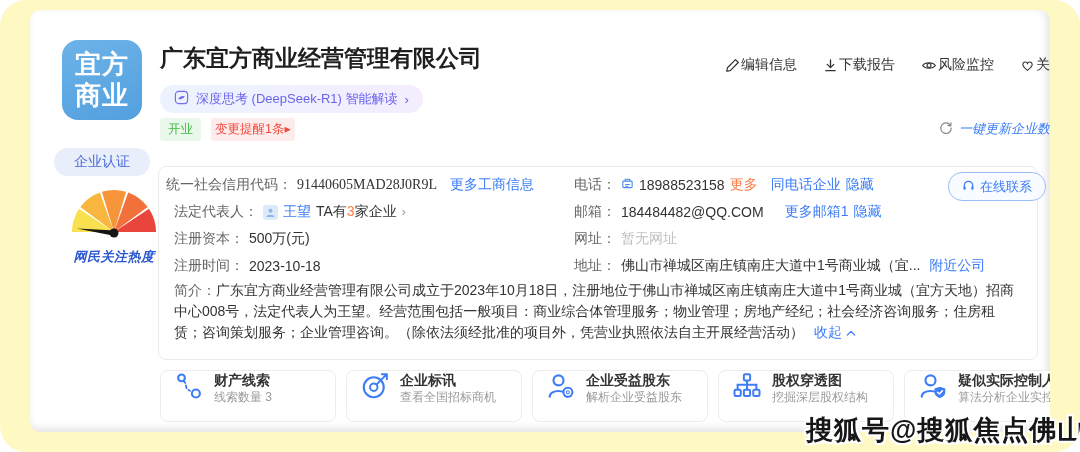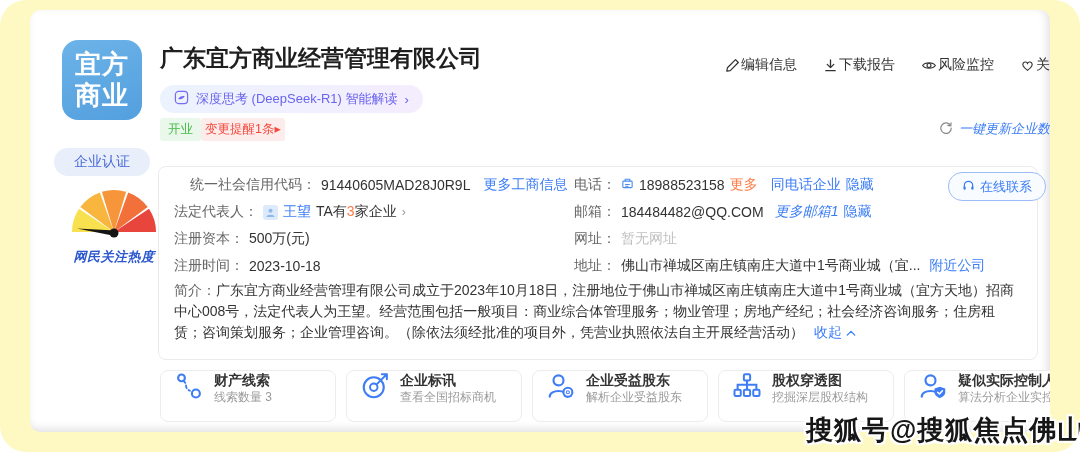--- a/index.html
+++ b/index.html
@@ -11,21 +11,21 @@
         background:linear-gradient(160deg,#6cb3e8,#539fde);color:#fff;font-weight:bold;
         font-size:26px;line-height:1.2;display:flex;flex-direction:column;align-items:center;justify-content:center;letter-spacing:1px;}
   
   .company-title{position:absolute;left:130px;top:33px;font-size:23px;font-weight:bold;color:#1f1f1f;}
   .toolbar{position:absolute;top:46px;right:0px;display:flex;gap:26px;font-size:14px;color:#333;align-items:center;white-space:nowrap;}
   .tool-item{display:flex;align-items:center;gap:1px;cursor:pointer;}
   .tool-item svg{display:block;}
   .ai-pill{position:absolute;left:130px;top:75px;height:28px;display:inline-flex;align-items:center;gap:7px;
            padding:0 14px;border-radius:14px;background:linear-gradient(90deg,#ecf3fe,#f4edfe);
            color:#6a63ee;font-size:13px;cursor:pointer;}
-  .tag-row{position:absolute;left:130px;top:108px;display:flex;align-items:center;}
+  .tag-row{position:absolute;left:130px;top:108px;display:flex;gap:10px;align-items:center;}
   .tag-open{background:#e9f8ea;color:#43ba47;font-size:12.5px;padding:3px 8px;border-radius:3px;}
   .tag-alert{background:#fdecec;color:#f5483b;font-size:12.5px;padding:3px 4px;border-radius:3px;cursor:pointer;}
   .update-link{position:absolute;right:0px;top:110px;display:flex;align-items:flex-end;gap:6px;
                font-size:13px;color:#3a7cf7;cursor:pointer;white-space:nowrap;font-style:italic;}
   
   .cert-badge{position:absolute;left:24px;top:138px;width:96px;height:28px;border-radius:14px;
               background:#e9eefb;color:#4a6bd8;font-size:14px;display:flex;align-items:center;justify-content:center;}
   .gauge-wrap{position:absolute;left:32px;top:170px;width:104px;text-align:center;}
   .gauge-label{margin-top:2px;font-size:13px;font-weight:bold;font-style:italic;color:#2b57cf;letter-spacing:.5px;}
   
@@ -132,21 +132,21 @@
           <path d="M50 52 L85 28.8 A42 42 0 0 1 92 52 Z" fill="#e8453c"></path>
           <path d="M13 48.5 L51 50.5 L51 56 Z" fill="#151515"></path>
           <circle cx="50" cy="53" r="4.5" fill="#151515"></circle>
         </svg>
       </span>
       <div class="gauge-label">网民关注热度</div>
     </div>
 
     <div class="info-box"></div>
 
-    <div class="irow" style="left:160px;top:166px;">
+    <div class="irow" style="left:136px;top:166px;font-family:Liberation Serif, serif;">
       <span class="lbl">统一社会信用代码：</span>
       <span>91440605MAD28J0R9L</span>
       <span class="lnk" style="margin-left:8px;">更多工商信息</span>
     </div>
     <div class="irow" style="left:144px;top:193px;">
       <span class="lbl">法定代表人：</span>
       <span class="avatar">
           <svg width="11" height="11" viewBox="0 0 12 12">
             <circle cx="6" cy="4" r="2.2" fill="#8fb8e8"></circle>
             <path d="M1.5 11 C1.5 7.5 10.5 7.5 10.5 11 Z" fill="#8fb8e8"></path>
@@ -172,21 +172,21 @@
             <path d="M4.5 4.5 V2.5 H9.5 V4.5 M4.5 8 H9.5 M4.5 10 H8" fill="none" stroke="#4a8bf0" stroke-width="1.1"></path>
           </svg></span>
       <span>18988523158</span>
       <span class="orange">更多</span>
       <span class="lnk" style="margin-left:8px;">同电话企业</span>
       <span class="lnk">隐藏</span>
     </div>
     <div class="irow" style="left:544px;top:193px;">
       <span class="lbl">邮箱：</span>
       <span>184484482@QQ.COM</span>
-      <span class="lnk" style="margin-left:6px;font-style:italic;">更多邮箱1</span>
+      <span class="lnk" style="margin-left:16px;">更多邮箱1</span>
       <span class="lnk">隐藏</span>
     </div>
     <div class="irow" style="left:544px;top:220px;">
       <span class="lbl">网址：</span>
       <span class="muted">暂无网址</span>
     </div>
     <div class="irow" style="left:544px;top:247px;">
       <span class="lbl">地址：</span>
       <span>佛山市禅城区南庄镇南庄大道中1号商业城（宜...</span>
       <span class="lnk" style="margin-left:4px;">附近公司</span>

